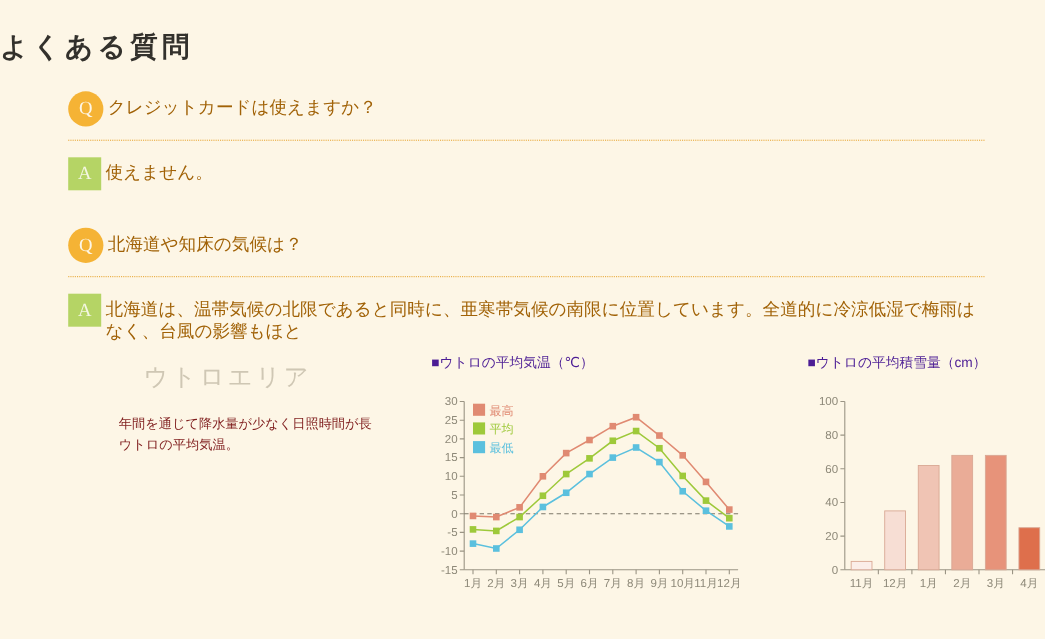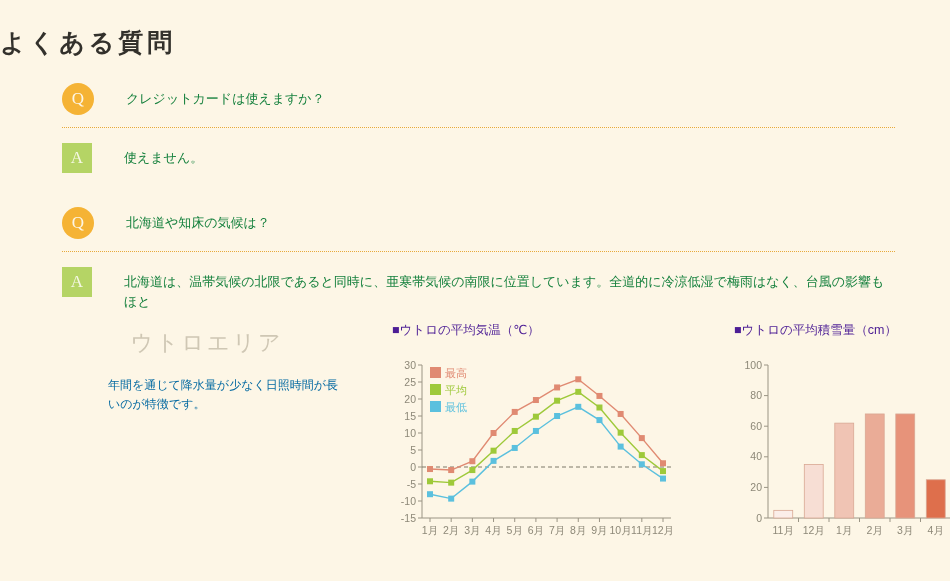--- a/index.html
+++ b/index.html
@@ -60,25 +60,25 @@
     font-family: "Liberation Serif", "DejaVu Serif", serif;
     font-size: 17px;
     display: flex;
     align-items: center;
     justify-content: center;
     flex: 0 0 auto;
     margin-top: 1px;
   }
 
   .faq-text {
-    margin-left: 32px;
-    font-size: 13px;
+    margin-left: 4px;
+    font-size: 16px;
     line-height: 20px;
     padding-top: 6px;
-    color: #15803d;
+    color: #a16207;
   }
   .faq-text p { margin: 0; }
 
   .faq-sep {
     height: 0;
     border-top: 1px dotted #e8a93a;
     margin: 0 0 0 0;
   }
   .faq-block { margin-bottom: 34px; }
   .faq-block:last-child { margin-bottom: 0; }
@@ -100,21 +100,21 @@
     font-family: "Liberation Serif", "DejaVu Serif", serif;
     font-size: 22px;
     letter-spacing: 3px;
     color: #cfc7b4;
     text-align: center;
     margin: 0 0 18px 0;
   }
   .area-desc {
     font-size: 12px;
     line-height: 19px;
-    color: #0369a1;
+    color: #7f1d1d;
     padding-left: 46px;
     padding-right: 10px;
   }
   .area-desc p { margin: 0; }
 
   .chart-title {
     font-size: 12.5px;
     color: #4c1d95;
     margin: 0 0 18px 0;
     white-space: nowrap;
@@ -178,21 +178,21 @@
   </div>
 
 </section>
 
 <section class="lower">
 
   <div class="area-col">
     <div class="area-title">ウトロエリア</div>
     <div class="area-desc">
       <p>年間を通じて降水量が少なく日照時間が長</p>
-      <p>いのが特徴です。</p>
+      <p>ウトロの平均気温。</p>
     </div>
   </div>
 
   <div class="temp-col">
     <div class="chart-title">■ウトロの平均気温（℃）</div>
     <svg class="chart-svg" id="temp-chart" width="285" height="185">
         <line x1="30" y1="8" x2="30" y2="161" stroke="#9a9484" stroke-width="1"></line>
         <line x1="30" y1="161" x2="279" y2="161" stroke="#9a9484" stroke-width="1"></line>
         <line x1="26" y1="8" x2="30" y2="8" stroke="#9a9484" stroke-width="1"></line>
         <text x="24" y="11.5" class="ytick">30</text>

